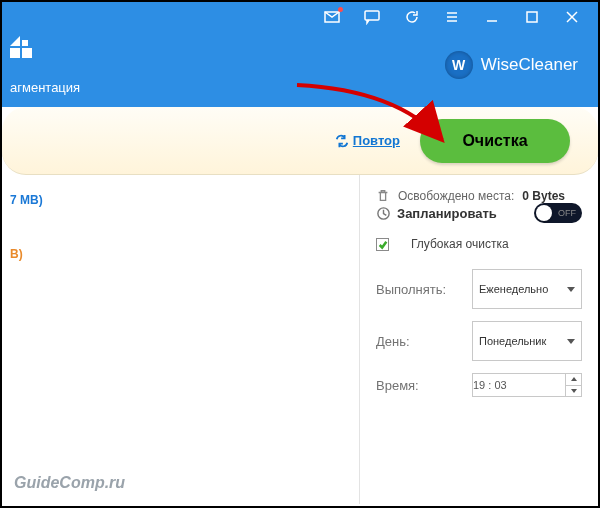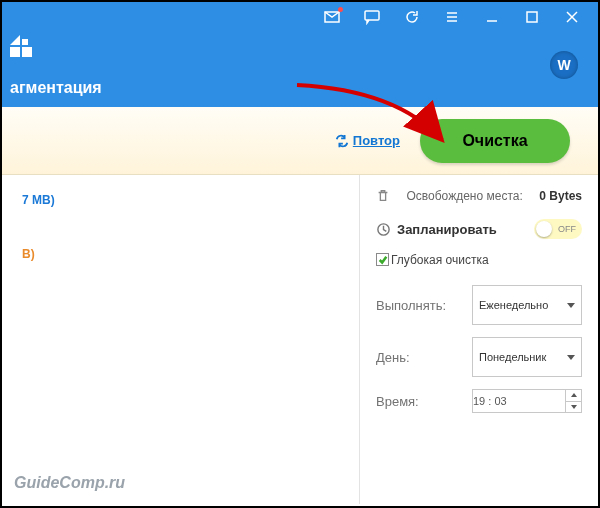--- a/index.html
+++ b/index.html
@@ -7,42 +7,42 @@
   .outer { border: 2px solid #000; width: 600px; height: 508px; position: relative; background: #fff; }
   .titlebar { height: 30px; background: #2d8ee4; display: flex; justify-content: flex-end; align-items: center; padding-right: 6px; gap: 0; }
   .titlebar .tbtn { width: 40px; height: 30px; display: flex; align-items: center; justify-content: center; color: #fff; cursor: pointer; position: relative; }
   .titlebar .tbtn svg { width: 16px; height: 16px; stroke: #fff; fill: none; stroke-width: 1.5; }
   .dot { position: absolute; top: 5px; right: 9px; width: 5px; height: 5px; background: #ff4c4c; border-radius: 50%; }
   .header { height: 75px; background: #2d8ee4; display: flex; justify-content: space-between; align-items: center; padding: 0 20px 10px 8px; color: #fff; }
   .app-icon { width: 26px; height: 26px; display: flex; flex-wrap: wrap; gap: 2px; align-content: center; }
   .sq { width: 10px; height: 10px; background: #fff; }
   .sq.sm { width: 6px; height: 6px; }
   .sq.tri { width: 0; height: 0; border-left: 10px solid transparent; border-bottom: 10px solid #fff; background: none; }
-  .tab-label { color: #fff; font-size: 16px; font-weight: 700; margin-top: 20px; }
+  .tab-label { color: #fff; font-size: 13px; font-weight: 400; margin-top: 20px; }
   .brand { display: flex; align-items: center; gap: 8px; font-size: 17px; font-weight: 400; }
   .brand-badge { width: 28px; height: 28px; border-radius: 50%; background: #1a6fc4; display: flex; align-items: center; justify-content: center; color: #fff; font-weight: 700; font-size: 14px; box-shadow: inset 0 0 4px rgba(0,0,0,.3); }
-  .actionbar { height: 68px; background: linear-gradient(#fffdf6, #fff4da); border-bottom: 1px solid #e8dfc3; display: flex; align-items: center; justify-content: flex-end; padding-right: 28px; gap: 20px; }
+  .actionbar { height: 68px; background: linear-gradient(#fffdf6, #fff4da); border-bottom: 1px solid #e8dfc3; display: flex; align-items: center; justify-content: flex-end; padding-right: 28px; gap: 20px; border-radius: 24px; }
   .repeat { color: #1276d3; font-size: 13px; font-weight: 700; text-decoration: underline; display: flex; align-items: center; gap: 4px; cursor: pointer; }
   .repeat svg { width: 14px; height: 14px; stroke: #1276d3; fill: none; stroke-width: 2; }
   .clean-btn { background: #5bbd3e; color: #000000; border: none; border-radius: 22px; height: 44px; width: 150px; font-size: 16px; font-weight: 600; cursor: pointer; box-shadow: 0 2px 3px rgba(0,0,0,.15); }
   .content { display: flex; height: calc(100% - 30px - 75px - 68px - 2px); }
-  .left { flex: 1; border-right: 1px solid #e3e3e3; padding: 18px 20px; position: relative; }
+  .left { flex: 1; border-right: 1px solid #e3e3e3; padding: 18px 8px; position: relative; }
   .left .item { color: #1a78d6; font-size: 12px; font-weight: 700; margin-bottom: 40px; }
   .left .item.orange { color: #e98a2b; }
   .watermark { position: absolute; bottom: 12px; left: 12px; font-size: 16px; color: #9aa3ab; font-style: italic; font-weight: 600; }
   .right { width: 238px; padding: 14px 16px; font-size: 12px; color: #555; }
-  .freed { display: flex; align-items: center; gap: 1px; margin-bottom: 16px; color: #666; justify-content: space-between; }
+  .freed { display: flex; align-items: center; gap: 8px; color: #666; }
   .freed svg { width: 14px; height: 14px; stroke: #888; fill: none; stroke-width: 1.5; }
   .freed b { color: #333; }
   .sched-row { display: flex; justify-content: space-between; margin-bottom: 14px; }
   .sched-row .lab { display: flex; align-items: center; gap: 6px; font-weight: 700; color: #333; font-size: 13px; }
   .sched-row .lab svg { width: 15px; height: 15px; stroke: #777; fill: none; stroke-width: 1.5; }
-  .toggle { width: 48px; height: 20px; border-radius: 10px; background: #fef9c3; position: relative; font-size: 9px; color: #888; display: flex; align-items: center; justify-content: flex-end; padding-right: 6px; cursor: pointer; }
+  .toggle { width: 48px; height: 20px; border-radius: 10px; background: #0f172a; position: relative; font-size: 9px; color: #888; display: flex; align-items: center; justify-content: flex-end; padding-right: 6px; cursor: pointer; }
   .toggle::before { content: ""; position: absolute; left: 2px; top: 2px; width: 16px; height: 16px; background: #fff; border-radius: 50%; box-shadow: 0 1px 2px rgba(0,0,0,.3); }
-  .deep { display: flex; align-items: flex-start; gap: 2px; margin-bottom: 18px; color: #444; }
+  .deep { display: flex; align-items: flex-end; gap: 22px; margin-bottom: 18px; color: #444; }
   .chk { width: 13px; height: 13px; border: 1px solid #8a8a8a; display: flex; align-items: center; justify-content: center; }
   .chk svg { width: 10px; height: 10px; stroke: #3bab2c; stroke-width: 3; fill: none; }
   .form-row { display: flex; align-items: center; justify-content: space-between; margin-bottom: 12px; }
   .form-row .flab { color: #737373; font-size: 13px; }
   .select { width: 110px; height: 40px; border: 1px solid #c8c8c8; background: #fff; display: flex; align-items: center; justify-content: space-between; padding: 0 6px; font-size: 11px; color: #333; cursor: pointer; }
   .select .caret { width: 0; height: 0; border-left: 4px solid transparent; border-right: 4px solid transparent; border-top: 5px solid #555; }
   .spinner { width: 110px; height: 24px; border: 1px solid #c8c8c8; display: flex; align-items: center; }
   .spinner .val { flex: 1; font-size: 11px; }
   .spinner .ctrl { width: 16px; height: 100%; border-left: 1px solid #c8c8c8; display: flex; flex-direction: column; }
   .spinner .ctrl div { flex: 1; display: flex; align-items: center; justify-content: center; cursor: pointer; }
@@ -105,20 +105,21 @@
       <div class="app-icon">
         <div class="sq tri"></div>
           <div class="sq sm" style="align-self:flex-end"></div>
         <div class="sq"></div>
           <div class="sq"></div>
       </div>
       <div class="tab-label">агментация</div>
     </div>
     <div class="brand">
       <div class="brand-badge">W</div>
+      <span>WiseCleaner</span>
     </div>
   </div>
 
   <div class="actionbar">
     <div class="repeat">
       <svg viewBox="0 0 16 16">
           <path d="M2 6a5 5 0 0 1 9-2M14 10a5 5 0 0 1-9 2"></path>
           <path d="M11 1v4h-4M5 15v-4h4"></path>
         </svg>
       <span>Повтор</span>

